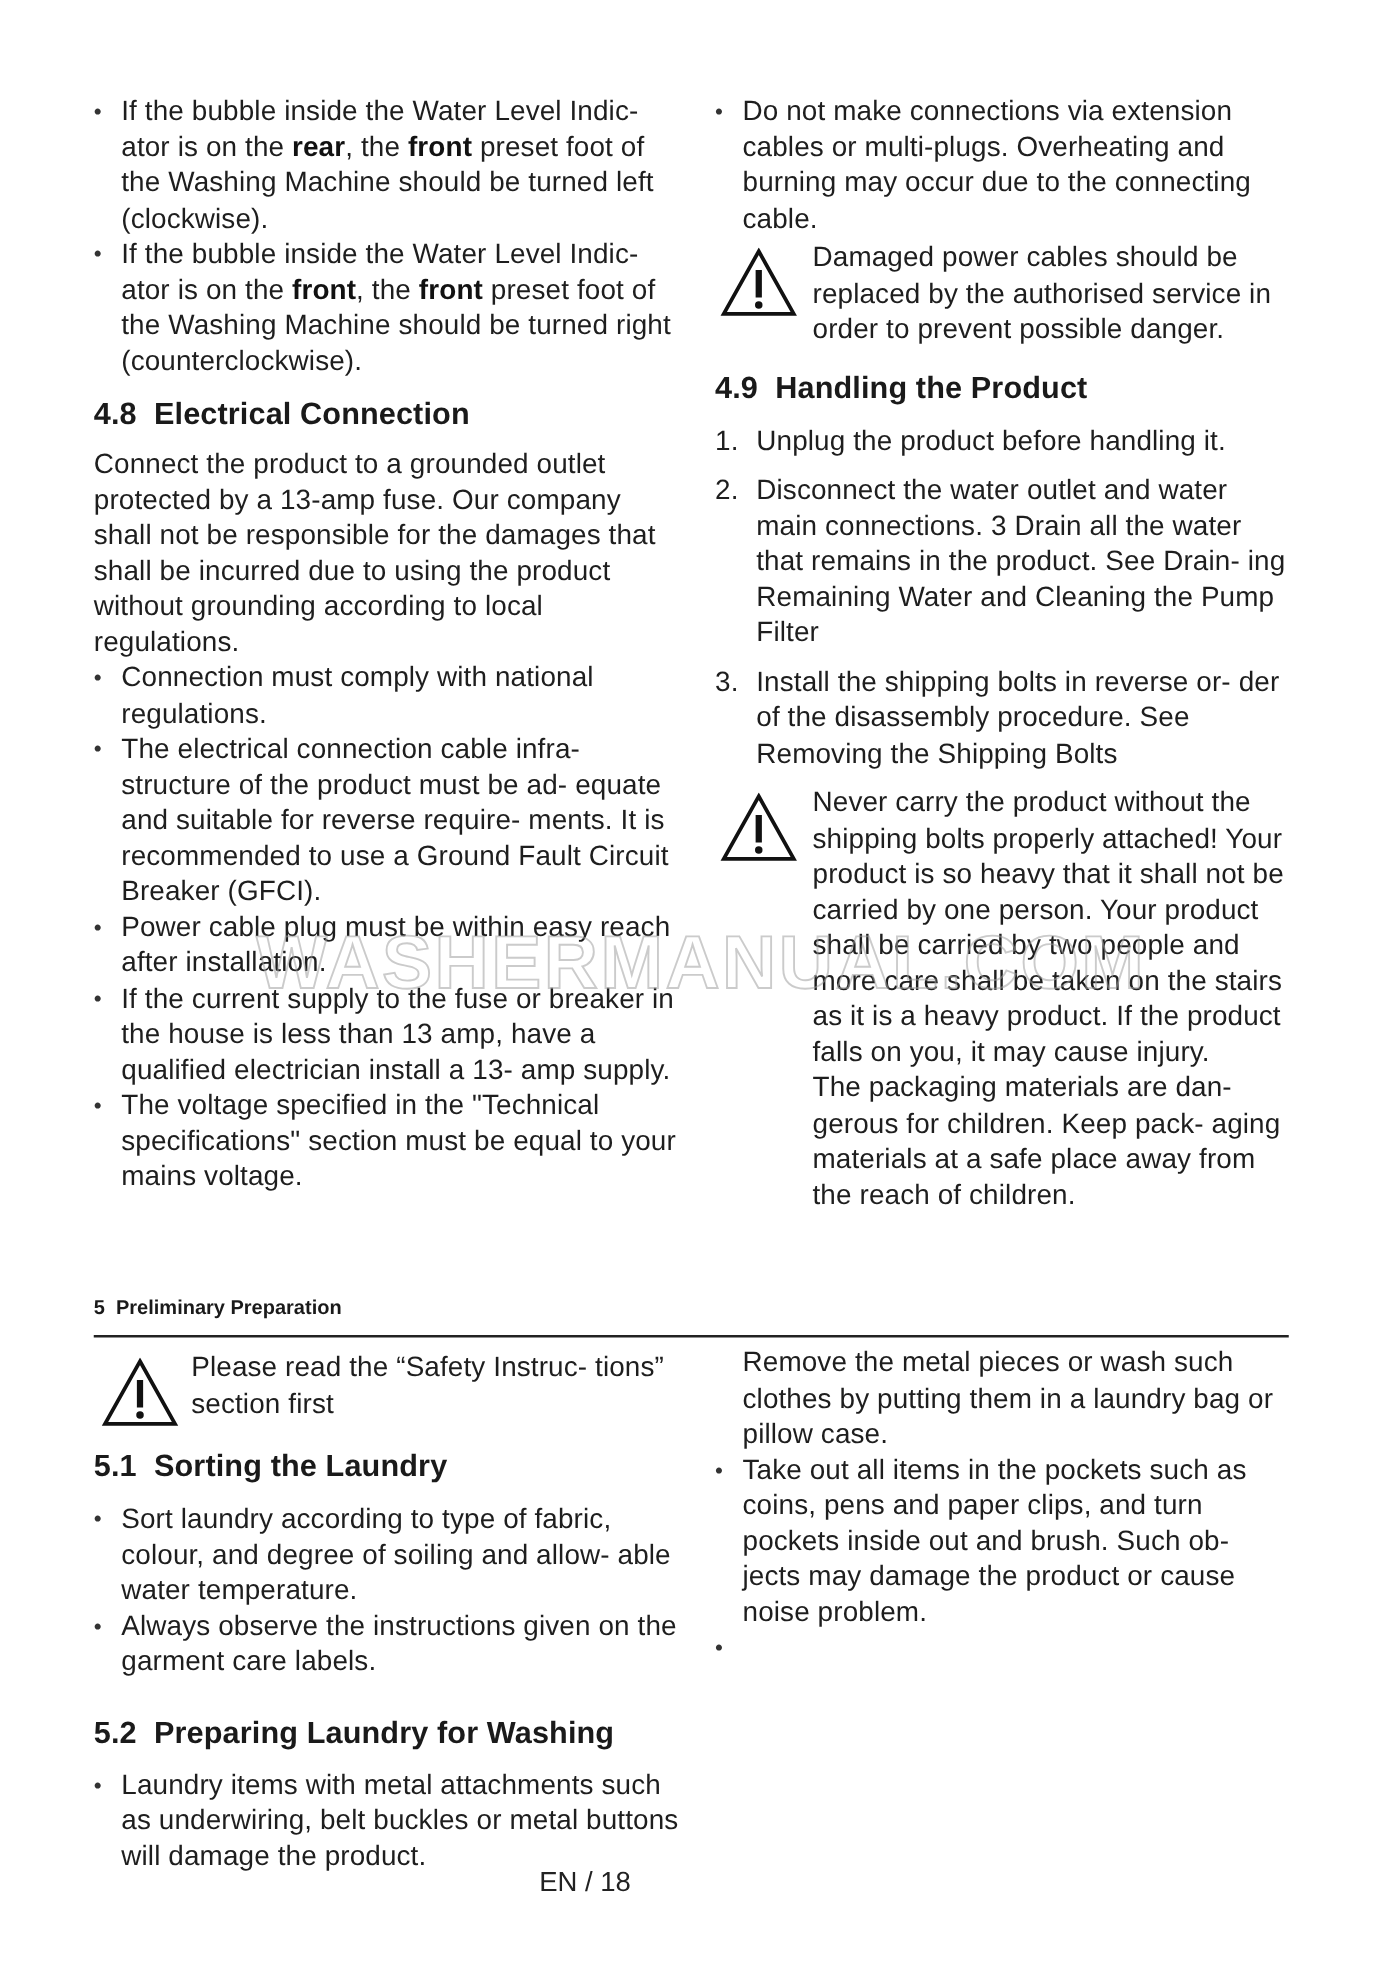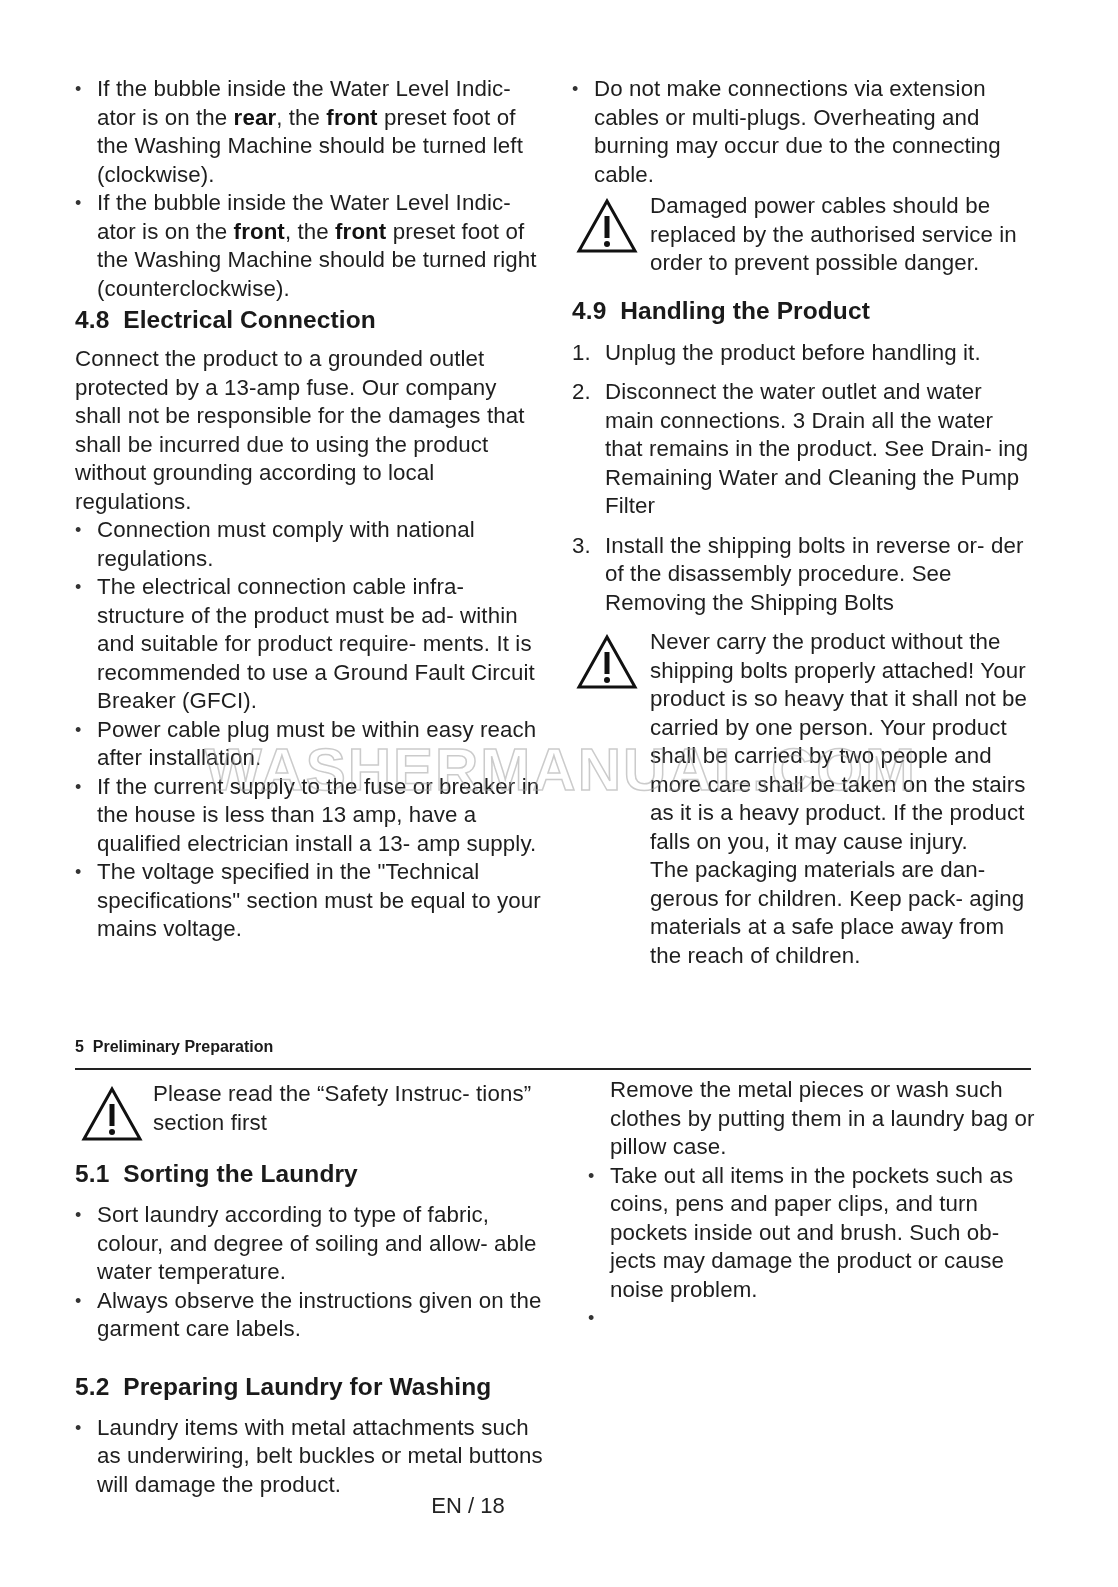--- a/index.html
+++ b/index.html
@@ -36,27 +36,27 @@
       <li>
         <span class="dot">•</span>
         <span>If the bubble inside the Water Level Indic- ator is on the </span><b>rear</b><span>, the </span><b>front</b><span> preset foot of the Washing Machine should be turned left (clockwise).</span>
       </li>
       <li>
         <span class="dot">•</span>
         <span>If the bubble inside the Water Level Indic- ator is on the </span><b>front</b><span>, the </span><b>front</b><span> preset foot of the Washing Machine should be turned right (counterclockwise).</span>
       </li>
     </ul>
 
-    <h2 style="margin-top:2px; margin-bottom:10px;">
+    <h2 style="margin-top:14px; margin-bottom:10px;">
       <span class="num">4.8</span>&nbsp;&nbsp;<span>Electrical Connection</span>
     </h2>
     <div>Connect the product to a grounded outlet protected by a 13-amp fuse. Our company shall not be responsible for the damages that shall be incurred due to using the product without grounding according to local regulations.</div>
     <ul class="bul">
       <li><span class="dot">•</span><span>Connection must comply with national regulations.</span></li>
-      <li><span class="dot">•</span><span>The electrical connection cable infra- structure of the product must be ad- within and suitable for product require- ments. It is recommended to use a Ground Fault Circuit Breaker (GFCI).</span></li>
+      <li><span class="dot">•</span><span>The electrical connection cable infra- structure of the product must be ad- equate and suitable for reverse require- ments. It is recommended to use a Ground Fault Circuit Breaker (GFCI).</span></li>
       <li><span class="dot">•</span><span>Power cable plug must be within easy reach after installation.</span></li>
       <li><span class="dot">•</span><span>If the current supply to the fuse or breaker in the house is less than 13 amp, have a qualified electrician install a 13- amp supply.</span></li>
       <li><span class="dot">•</span><span>The voltage specified in the "Technical specifications" section must be equal to your mains voltage.</span></li>
     </ul>
   </div>
 
   <div class="col txt" style="left:572px; top:75px; width:460px;">
     <ul class="bul">
       <li><span class="dot">•</span><span>Do not make connections via extension cables or multi-plugs. Overheating and burning may occur due to the connecting cable.</span></li>
     </ul>
@@ -110,21 +110,21 @@
       <li><span class="dot">•</span><span>Always observe the instructions given on the garment care labels.</span></li>
     </ul>
     <h2 style="margin-top:28px; margin-bottom:12px;">
       <span class="num">5.2</span>&nbsp;&nbsp;<span>Preparing Laundry for Washing</span>
     </h2>
     <ul class="bul">
       <li><span class="dot">•</span><span>Laundry items with metal attachments such as underwiring, belt buckles or metal buttons will damage the product.</span></li>
     </ul>
   </div>
 
-  <div class="col txt" style="left:588px; top:1076px; width:460px;">
+  <div class="col txt" style="left:572px; top:1076px; width:460px;">
     <div style="padding-left:22px;">Remove the metal pieces or wash such clothes by putting them in a laundry bag or pillow case.</div>
     <ul class="bul">
       <li><span class="dot">•</span><span>Take out all items in the pockets such as coins, pens and paper clips, and turn pockets inside out and brush. Such ob- jects may damage the product or cause noise problem.</span></li>
       <li><span class="dot">•</span></li>
     </ul>
   </div>
 
   <div class="watermark">WASHERMANUAL.COM</div>
 
   <div class="footer">EN / 18</div>

